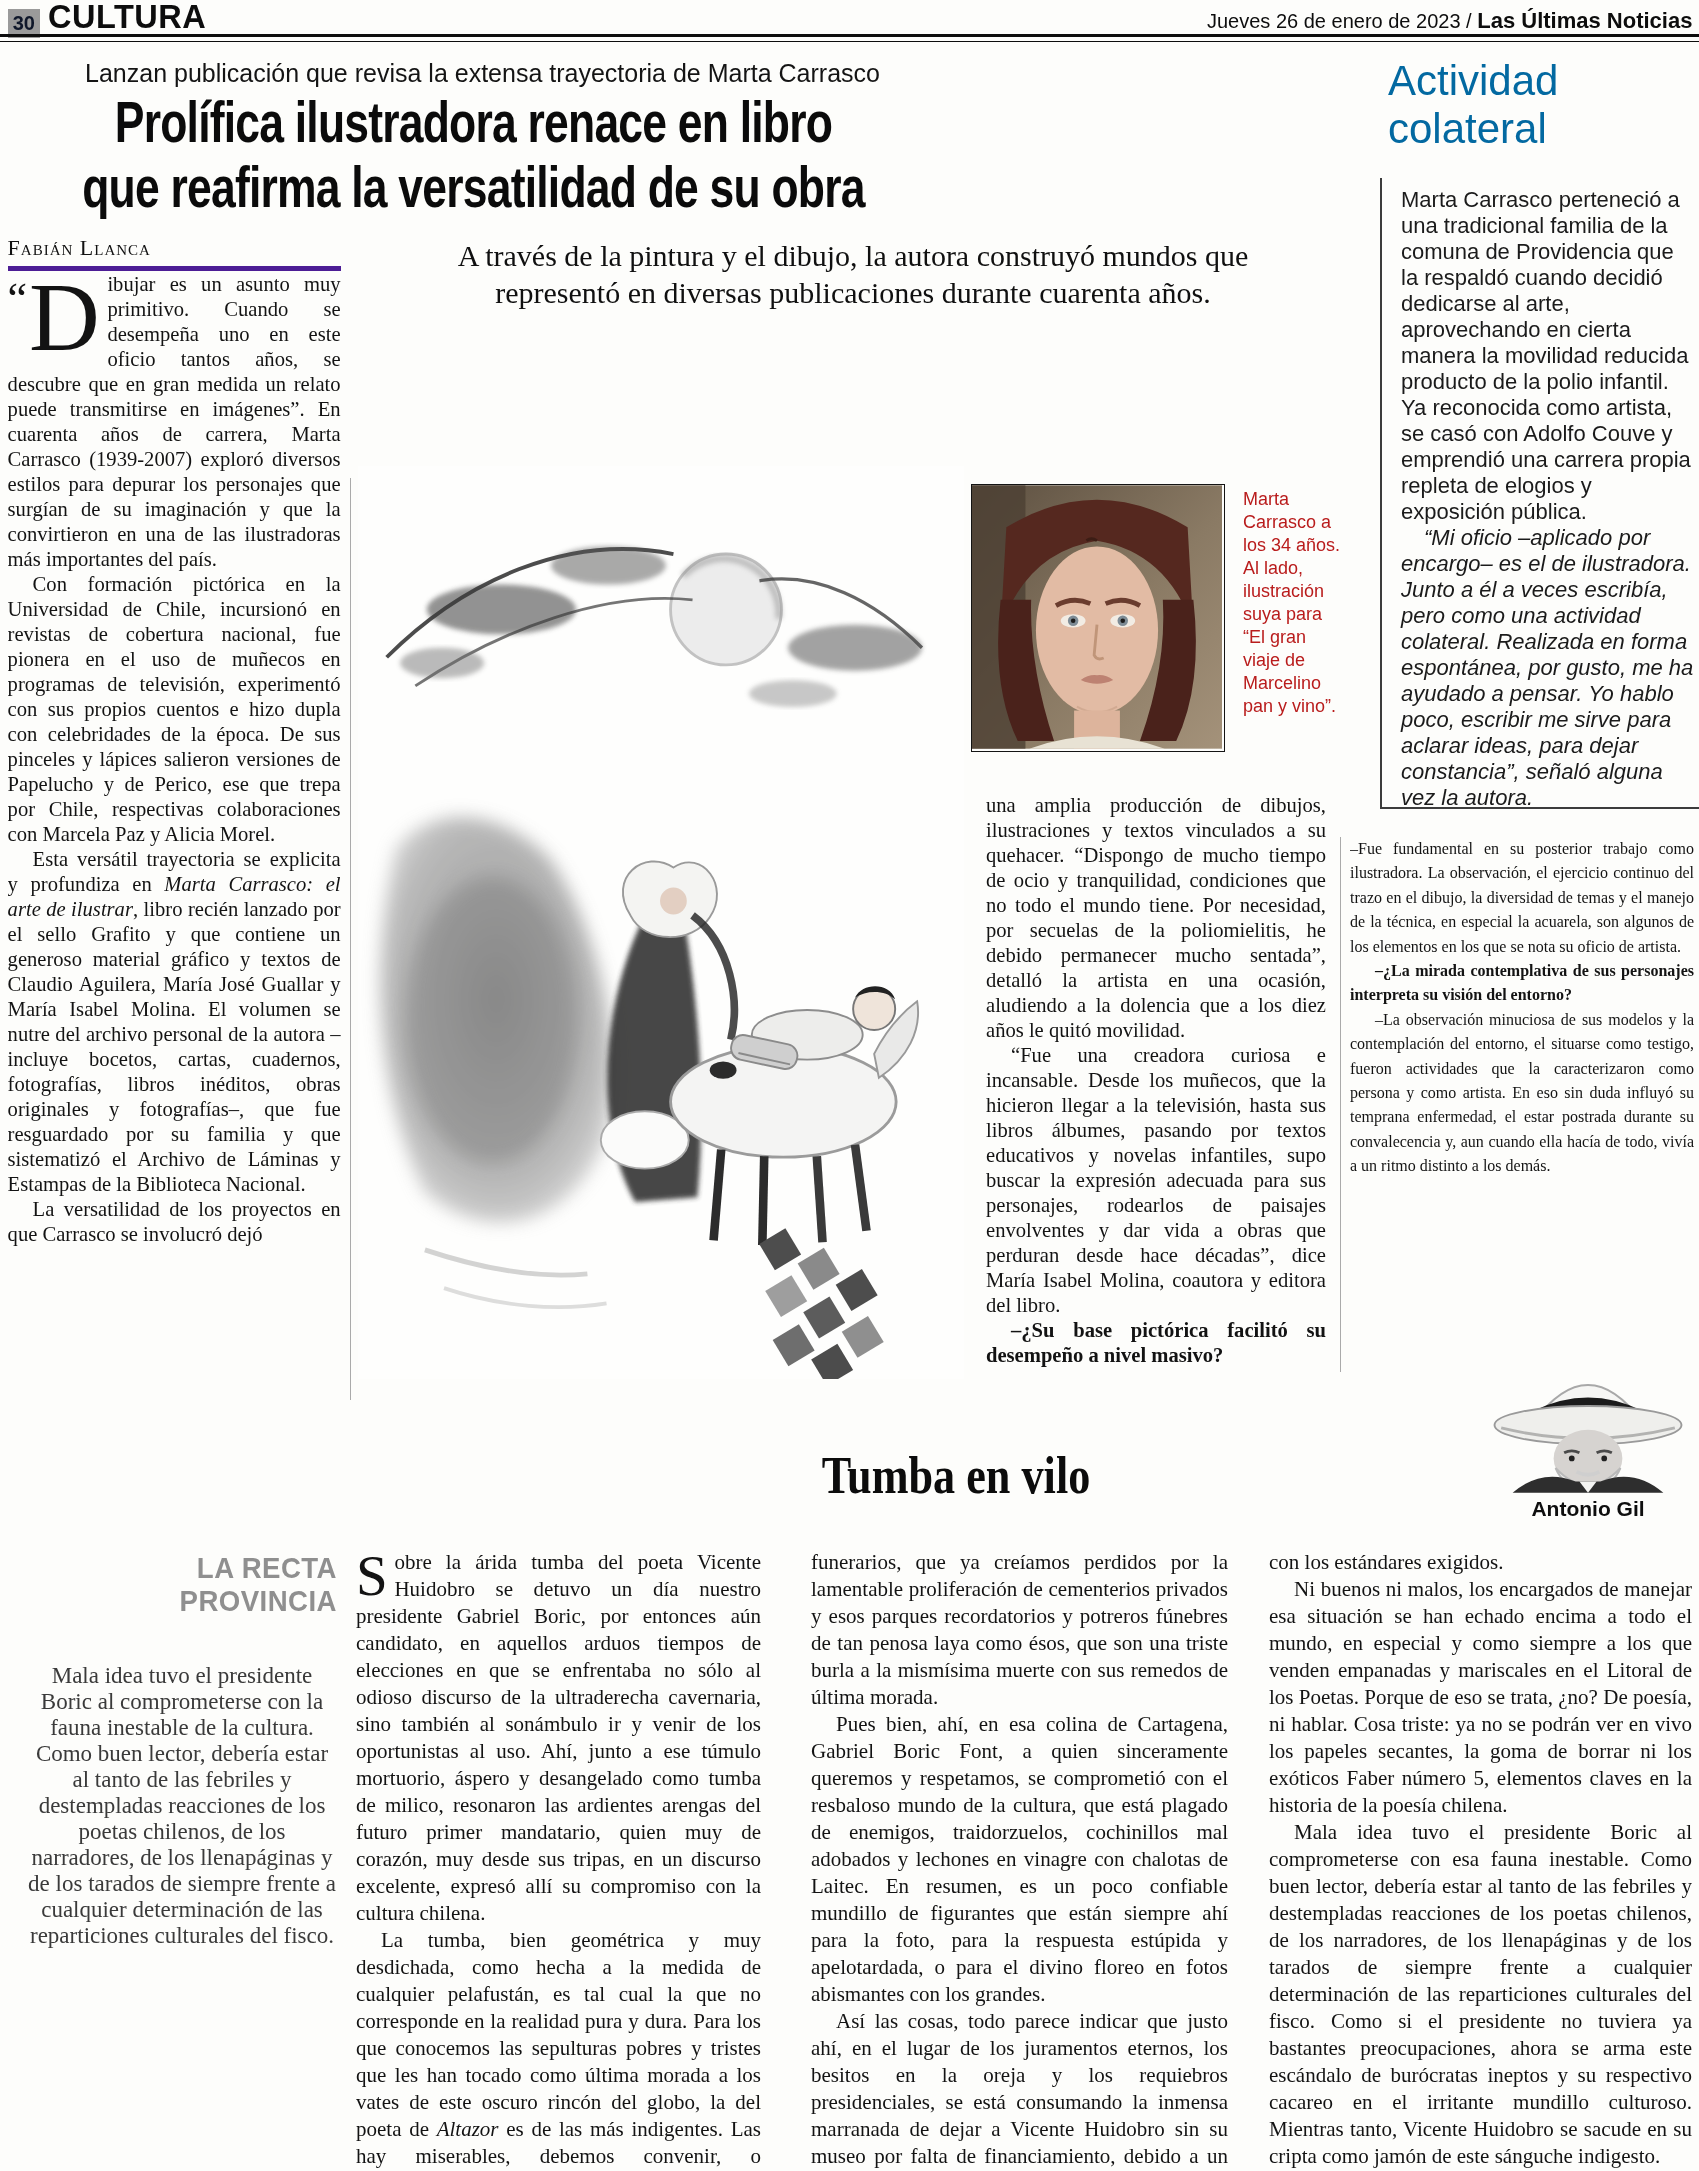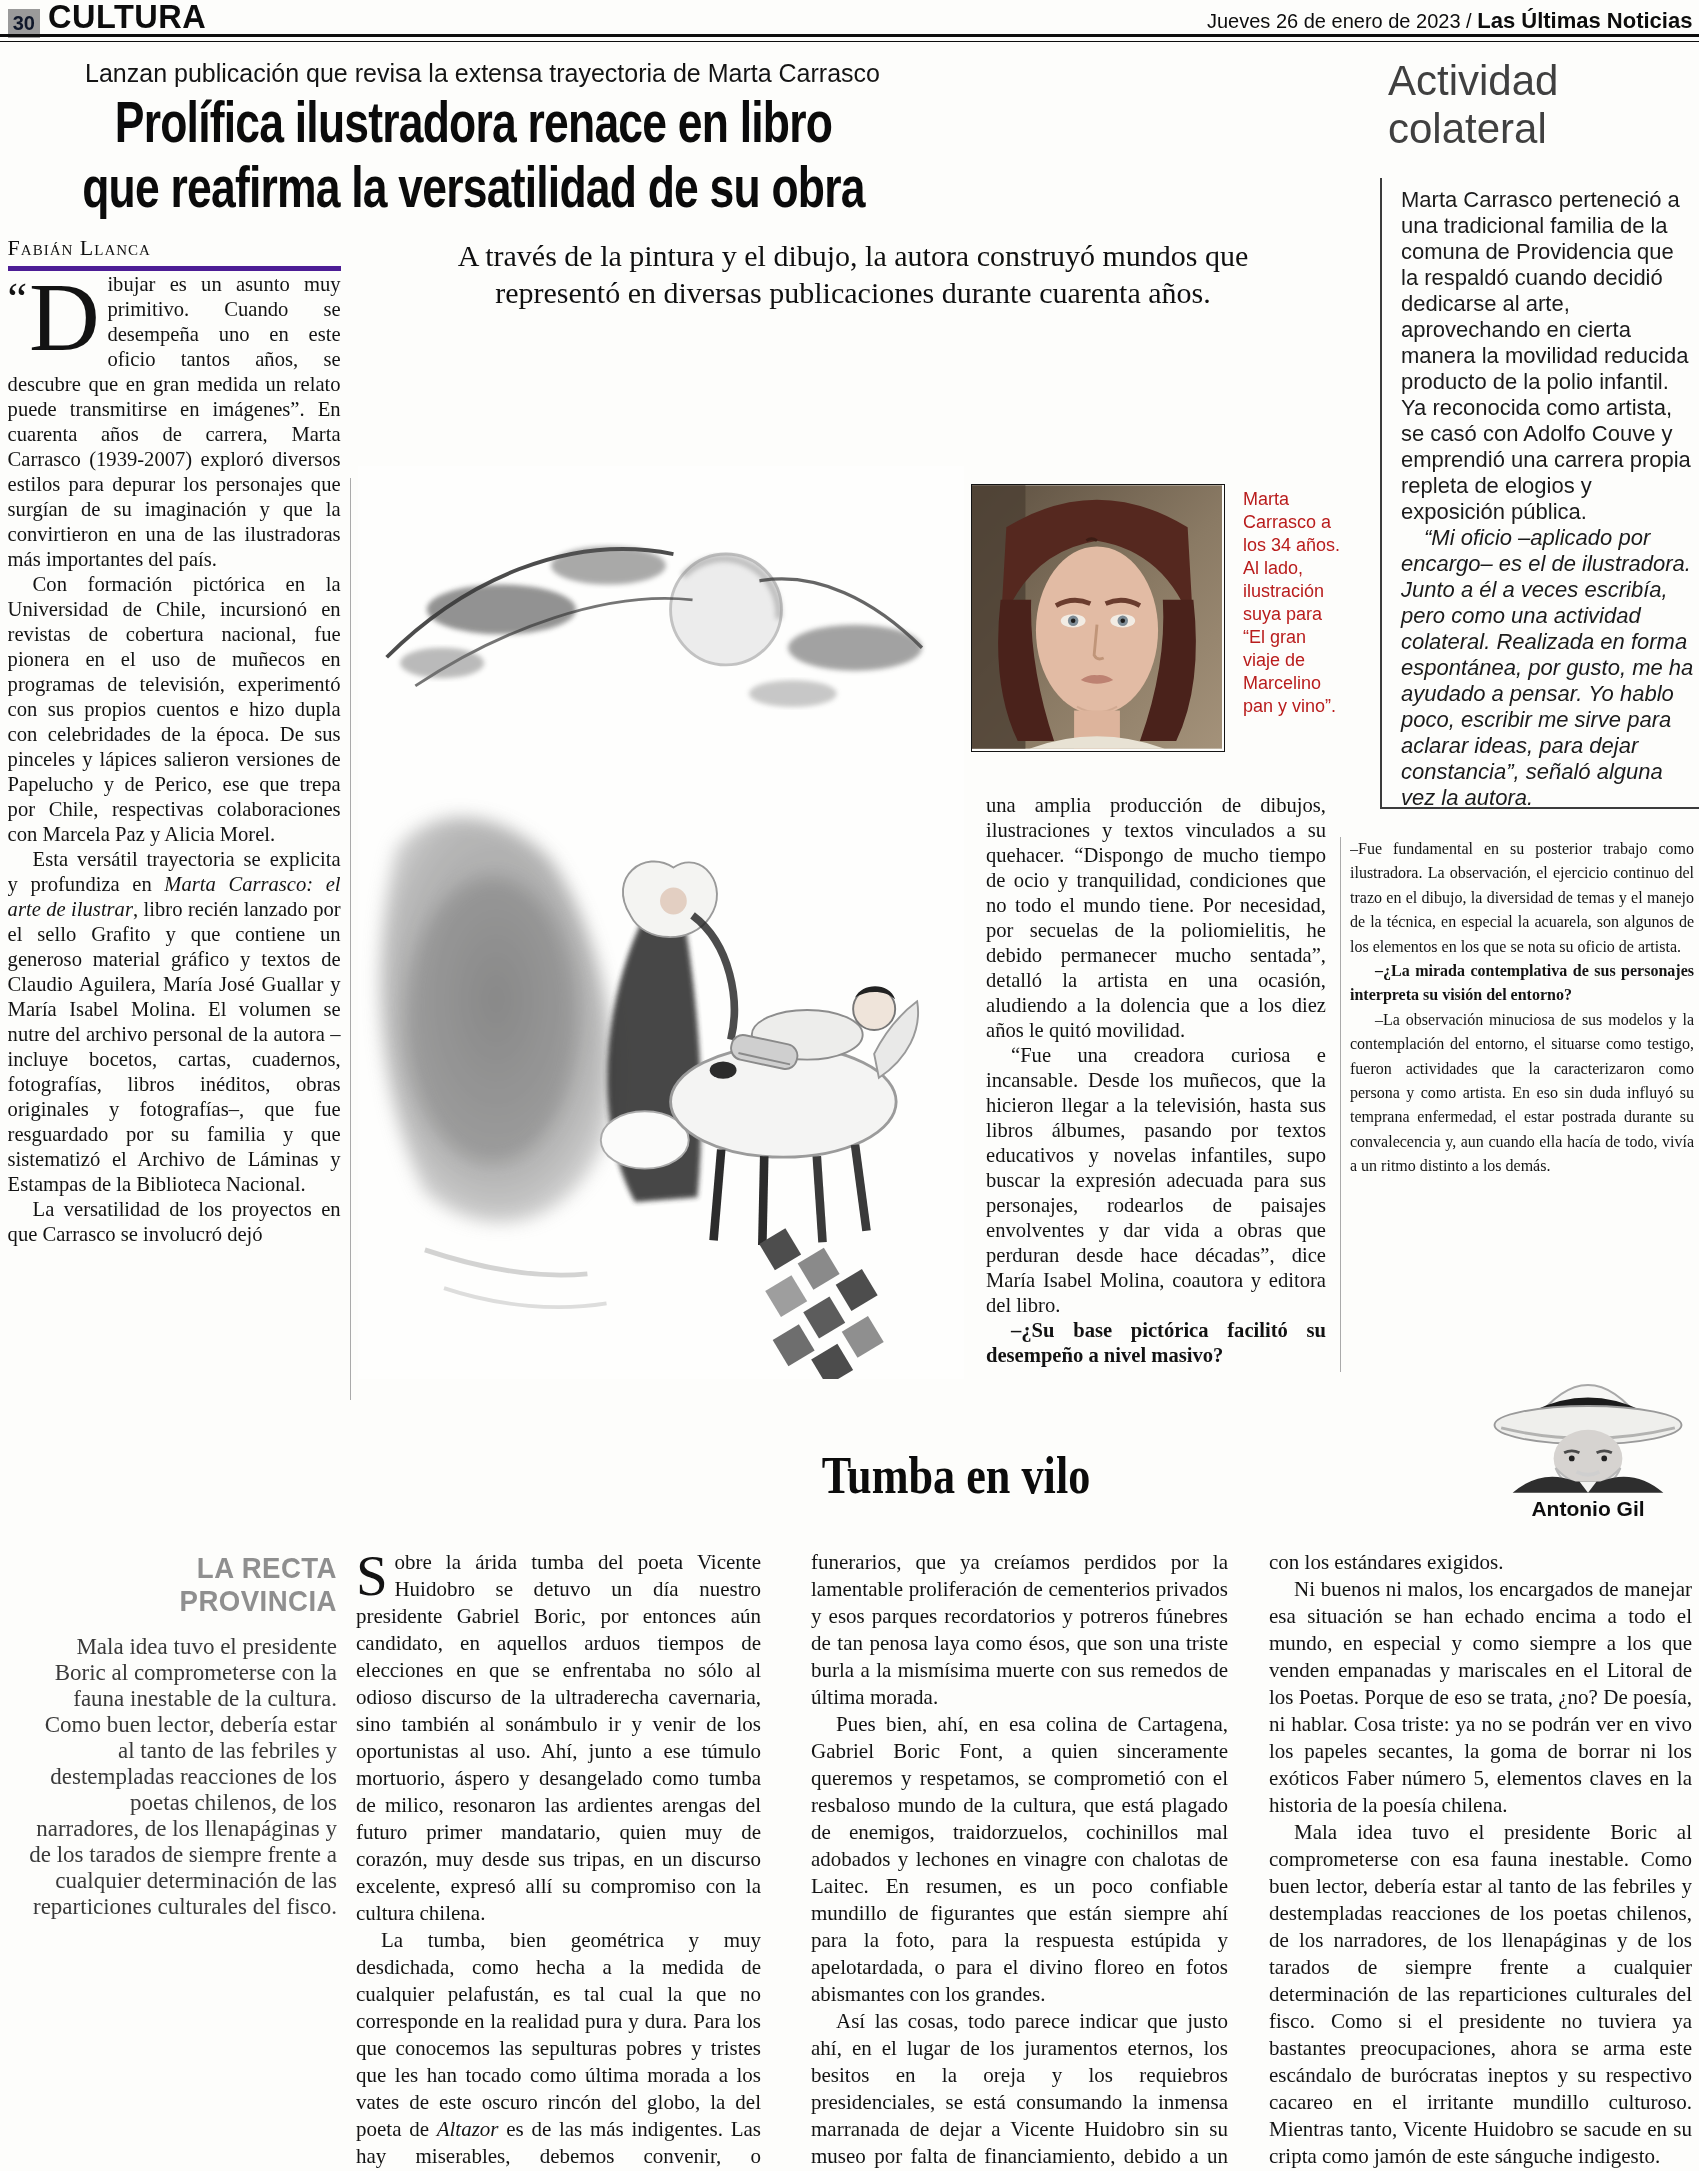--- a/index.html
+++ b/index.html
@@ -47,41 +47,41 @@
   .vr2{left:1340px;top:837px;height:535px;}
 
   
   .portrait{left:971px;top:484px;width:254px;height:268px;border:1.9px solid #141414;box-sizing:border-box;overflow:hidden;}
   .caption1{left:1243px;top:488px;width:98px;font:400 18px/23px "Liberation Sans",sans-serif;color:#b91c1c;}
 
   
   .illus{left:358px;top:466px;width:606px;height:913px;}
 
   
-  .sb-title{left:1388px;top:57px;width:306px;font:400 42px/48px "Liberation Sans",sans-serif;color:#404040;}
+  .sb-title{left:1388px;top:57px;width:306px;font:400 42px/48px "Liberation Sans",sans-serif;color:#0369a1;}
   .sb-lrule{left:1380px;top:178px;width:1.9px;height:629px;background:#3c3c3c;}
   .sb-brule{left:1380px;top:807px;width:319px;height:1.9px;background:#3c3c3c;}
   .sb-text{left:1401px;top:187px;width:293px;font:400 22px/26px "Liberation Sans",sans-serif;
            color:#1b1b1b;text-align:left;}
   .sb-text p{margin:0;}
   .sb-text p + p{text-indent:23px;font-style:italic;}
 
   
   .gil{left:1484px;top:1361px;width:208px;height:132px;}
   .gil-cap{left:1484px;top:1497px;width:208px;text-align:center;
            font:700 21px/23px "Liberation Sans",sans-serif;color:#0e0e0e;}
 
   
   .a2title{position:absolute;left:669px;top:1447px;width:574px;text-align:center;}
   .a2title span{display:inline-block;transform:scaleX(.85);white-space:nowrap;
                 font:700 52px/57px "Liberation Serif",serif;color:#0c0c0c;}
   .recta-head{text-align:right;font:800 30px/32.5px "Liberation Sans",sans-serif;color:#8f8f8f;
               transform:scaleX(.92);transform-origin:100% 50%;letter-spacing:0.5px;}
   .colA{left:27px;top:1552px;width:310px;}
-  .recta-quote{margin-top:17px;text-align:right;font:400 23px/26px "Liberation Serif",serif;color:#3a3a3a;}
+  .recta-quote{margin-top:46px;text-align:center;font:400 23px/26px "Liberation Serif",serif;color:#3a3a3a;}
   .body2{font-size:21px;line-height:27px;text-align:justify;color:#131313;}
   .body2 p{margin:0;text-indent:25px;}
   .body2 p.nofirst{text-indent:0;}
   .colB{left:356px;top:1549px;width:405px;height:623px;overflow:hidden;}
   .colC{left:811px;top:1549px;width:417px;height:623px;overflow:hidden;}
   .colD{left:1269px;top:1549px;width:423px;height:623px;overflow:hidden;}
 </style>
 </head>
 <body>
 

